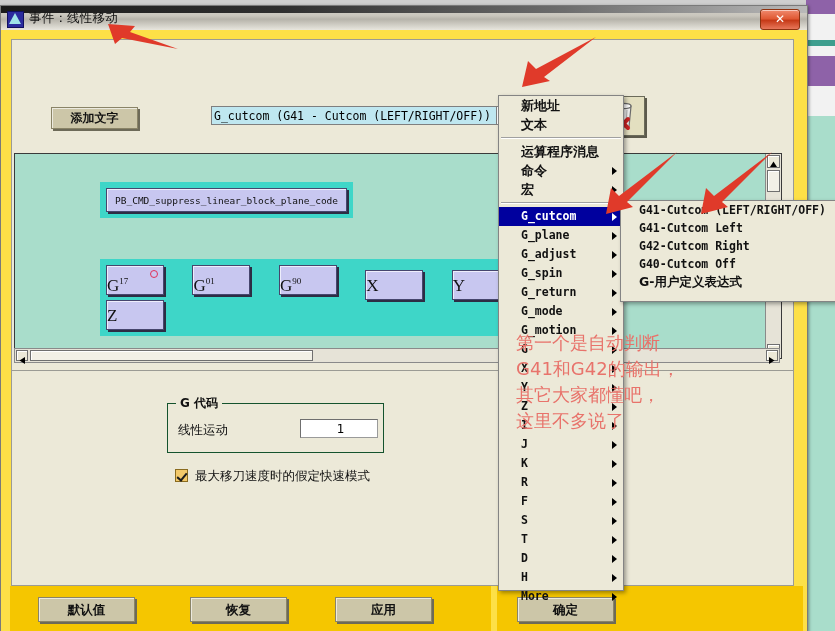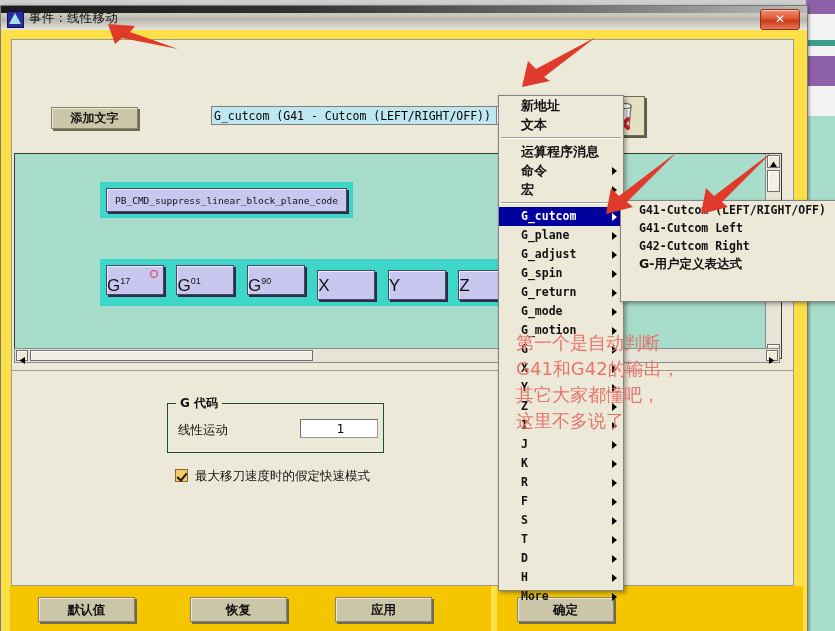--- a/index.html
+++ b/index.html
@@ -113,22 +113,22 @@
   .node-btn{
     background:#c8c7f0;border:1px solid #46466e;
     box-shadow:inset 1px 1px 0 #eeeefc, 2px 2px 0 #2d2d44;
     font-family:"DejaVu Sans Mono","Liberation Mono",monospace;
     color:#111;display:inline-block;box-sizing:border-box;text-align:left;
   }
   #node-cmd{left:85px;top:28px;}
   #node-cmd .node-btn{height:24px;font-size:9.5px;line-height:24px;padding:0 8px;}
   #node-axes{left:85px;top:105px;width:470px;}
   #node-axes .node-btn{
-    width:58px;height:30px;margin-right:8px;font-size:17px;line-height:30px;
-    font-family:Liberation Sans, sans-serif;position:relative;
+    width:58px;height:30px;margin-right:24px;font-size:17px;line-height:30px;
+    font-family:Liberation Serif, serif;position:relative;
   }
   #node-axes .node-btn .sub{font-size:9px;vertical-align:super;}
   #node-axes .node-btn .dot{
     position:absolute;right:5px;top:4px;width:6px;height:6px;
     border:1.5px solid #e0315a;border-radius:50%;
   }
   
   #lower-panel{
     position:absolute;left:10px;top:340px;width:781px;height:214px;
     border:1px solid #9b9b94;background:#ece9d8;
@@ -376,20 +376,21 @@
     <div class="mi mono"><span>S</span><span class="arr"></span></div>
     <div class="mi mono"><span>T</span><span class="arr"></span></div>
     <div class="mi mono"><span>D</span><span class="arr"></span></div>
     <div class="mi mono"><span>H</span><span class="arr"></span></div>
     <div class="mi mono"><span>More</span><span class="arr"></span></div>
   </div>
 <div id="menu-sub">
     <div class="si ">G41-Cutcom (LEFT/RIGHT/OFF)</div>
     <div class="si ">G41-Cutcom Left</div>
     <div class="si ">G42-Cutcom Right</div>
+    <div class="si ">G40-Cutcom Off</div>
     <div class="si cjk">G-用户定义表达式</div>
   </div>
 
 <svg class="arrow-svg" style="left:100px;top:22px;width:80px;height:30px;" viewBox="0 0 80 30">
   <polygon points="78,27 30,10 35,4 8,2 15,22 22,16" fill="#e03a2a"></polygon>
 </svg>
 <svg class="arrow-svg" style="left:520px;top:35px;width:80px;height:55px;" viewBox="0 0 80 55">
   <polygon points="76,2 24,42 30,46 2,52 8,26 16,34" fill="#e03a2a"></polygon>
 </svg>
 <svg class="arrow-svg" style="left:605px;top:150px;width:75px;height:68px;" viewBox="0 0 75 68">

